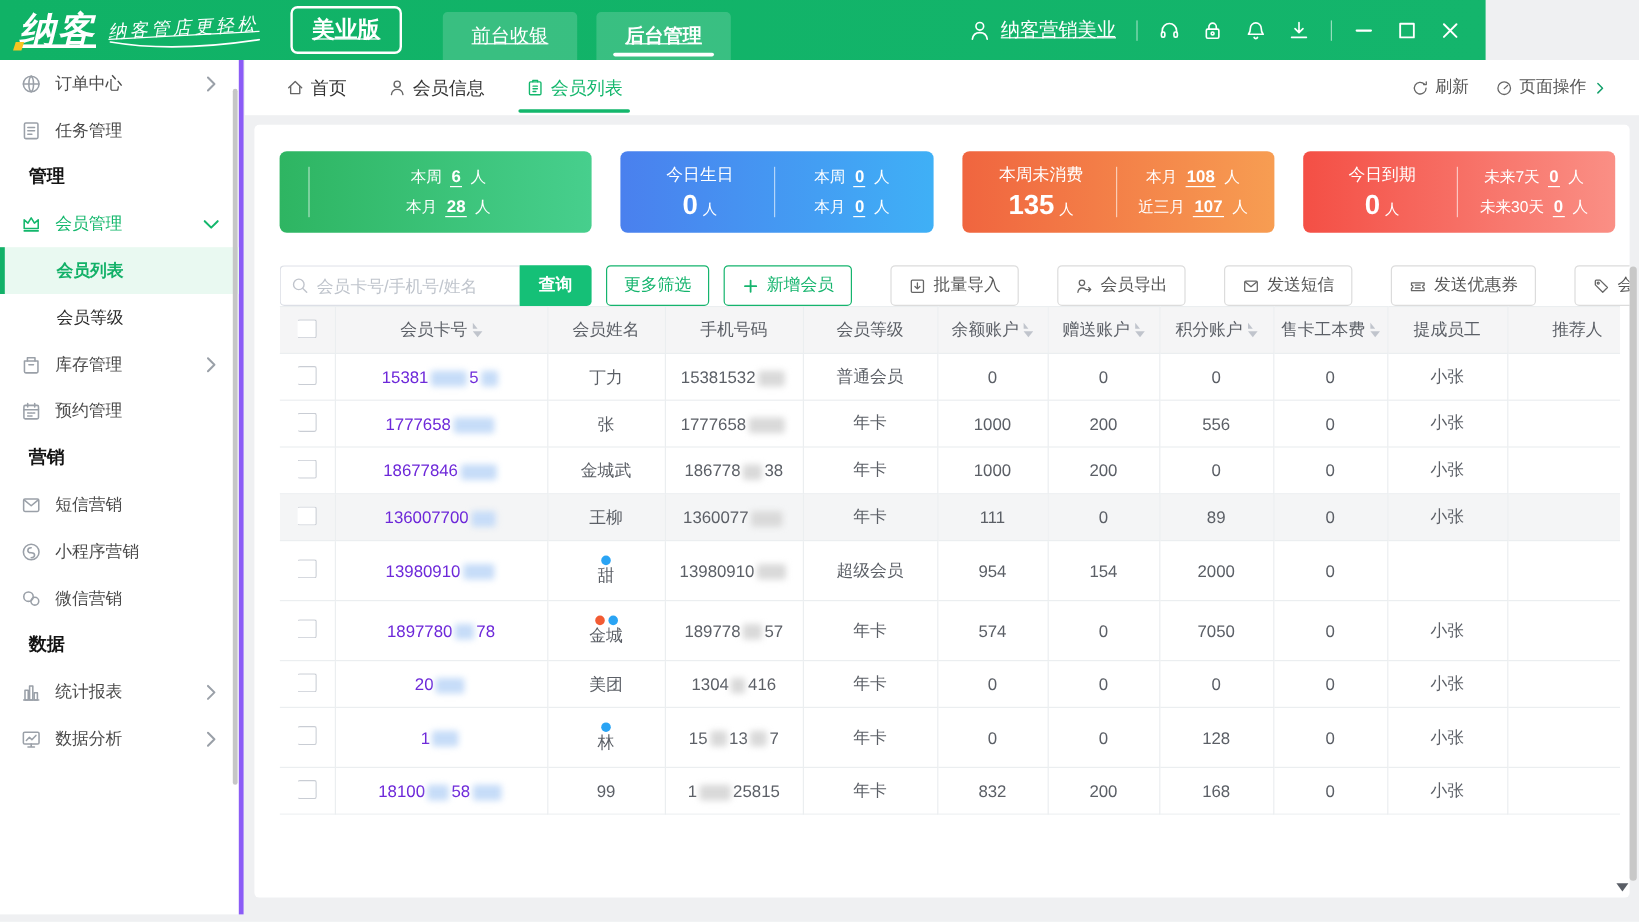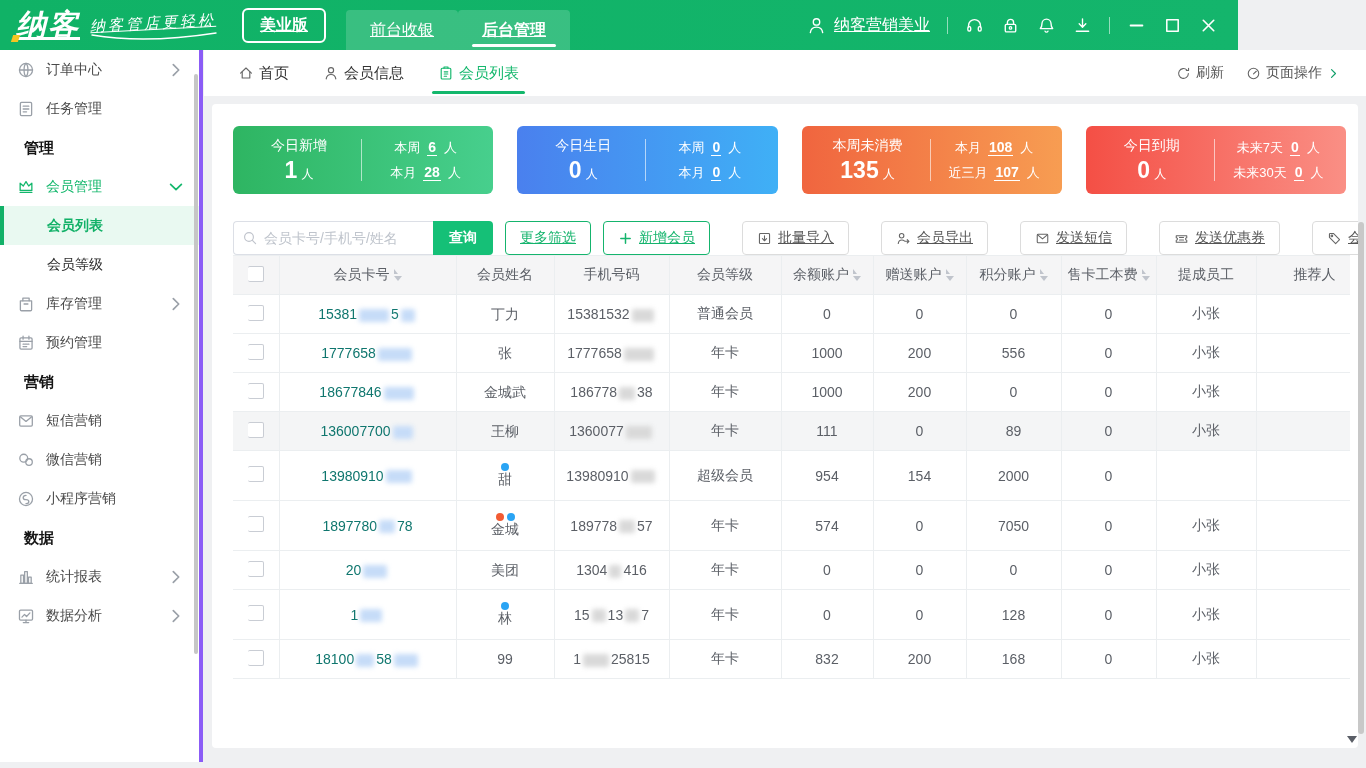--- a/index.html
+++ b/index.html
@@ -9,22 +9,22 @@
   .ic svg { width:100%; height:100%; }
 
   
   .topbar { position:absolute; left:0; top:0; width:1238px; height:50px;
     background:linear-gradient(90deg,#10b266,#14b56c); display:flex; align-items:center; color:#fff; z-index:5;text-decoration:underline; }
   .logo { font-size:30px; font-weight:bold; font-style:italic; letter-spacing:2px; margin:0 10px 0 16px; position:relative; }
   .logo::after { content:""; position:absolute; left:-4px; bottom:4px; width:7px; height:7px; background:#f5c521; transform:skewX(-18deg); }
   .slogan-wrap { margin-right:26px; position:relative; top:-2px; }
   .slogan { font-size:15px; font-style:italic; letter-spacing:3px; transform:rotate(-3deg); }
   .slogan-wrap svg { position:absolute; left:0; top:18px; }
-  .edition { border:2px solid #fff; border-radius:6px; padding:5px 16px; font-size:16px; font-weight:bold; margin-right:20px; cursor:pointer; }
-  .nav-tabs { display:flex; align-self:flex-end; height:40px; gap:0; }
+  .edition { border:2px solid #fff; border-radius:6px; padding:5px 16px; font-size:19px; font-weight:bold; margin-right:34px; cursor:pointer; }
+  .nav-tabs { display:flex; align-self:flex-end; height:40px; gap:16px; }
   .nav-tab { background:rgba(255,255,255,.17); padding:0 24px; display:flex; align-items:center; font-size:16px;
     border-radius:4px 4px 0 0; cursor:pointer; position:relative; }
   .nav-tab.active { font-weight:bold; }
   .nav-tab.active::after { content:""; position:absolute; left:14px; right:14px; bottom:3px; height:3px; background:#fff; border-radius:2px; }
   .topbar-right { margin-left:auto; display:flex; align-items:center; gap:17px; padding-right:20px; }
   .topbar-right .ic { width:19px; height:19px; color:#fff; cursor:pointer; }
   .tb-user { display:flex; align-items:center; gap:8px; font-size:16px; }
   .tb-divider { width:1px; height:17px; background:rgba(255,255,255,.55); }
   .win-btn { width:16px; height:16px; cursor:pointer; }
 
@@ -75,21 +75,21 @@
   .toolbar { display:flex; align-items:center; gap:12px; margin-top:27px; flex-wrap:nowrap; }
   .search-box { display:flex; }
   .search-input { width:200px; height:34px; border:1px solid #dcdfe6; border-right:none; border-radius:4px 0 0 4px;
     padding:0 8px 0 30px; font-size:14px; color:#333; outline:none;
     background:#fff; }
   .search-input::placeholder { color:#bfc4cc; }
   .search-ic { position:absolute; margin:9px 0 0 9px; width:16px; height:16px; color:#c0c4cc; }
   .search-btn { width:60px; height:34px; background:#15c077; color:#fff; border:none; border-radius:0 4px 4px 0;
     font-size:14px; cursor:pointer; font-weight:bold; }
   .btn { height:34px; display:inline-flex; align-items:center; gap:6px; padding:0 14px; font-size:14px;
-    border-radius:4px; background:#fff; cursor:pointer; white-space:nowrap;text-decoration:underline; }
+    border-radius:4px; background:#fff; cursor:pointer; white-space:nowrap; }
   .btn .ic { width:15px; height:15px; }
   .btn.green-outline { border:1px solid #15b46d; color:#15b46d; }
   .btn.default { border:1px solid #dcdcdc; color:#555; }
   .btn.default .ic { color:#666; }
   .tool-btns { display:flex; gap:12px; }
   .tool-btns .btn.default { margin-left:20px; }
   .del-row { margin-top:8px; }
 
   
   .table-wrap { width:1117px; overflow:hidden; }
@@ -99,21 +99,21 @@
   thead th { background:#f5f5f6; height:39px; font-weight:normal; color:#5b5f66; }
   tbody tr { height:39px; background:#fff; }
   tbody tr.hl { background:#f4f5f6; }
   tbody tr.tall { height:50px; }
   .th-inner { display:inline-flex; align-items:center; gap:4px; }
   .sort { display:inline-flex; flex-direction:column; gap:2px; }
   .sort i { width:0; height:0; border:4px solid transparent; display:block; }
   .sort .up { border-bottom:5px solid #c0c4cc; border-top:none; }
   .sort .dn { border-top:5px solid #c0c4cc; border-bottom:none; }
   .cbx { width:16px; height:16px; border:1px solid #c9cdd4; border-radius:2px; background:#fff; display:inline-block; cursor:pointer; }
-  .card-cell { color:#0f766e; cursor:pointer; }
+  .card-cell { color:#6d28d9; cursor:pointer; }
   .redact { display:inline-block; height:13px; border-radius:2px; filter:blur(2.5px); vertical-align:middle; margin:0 2px; }
   .rb-blue { background:#c6dcf8; }
   .rb-gray { background:#d9d9d9; }
   .name-wrap { display:flex; flex-direction:column; align-items:center; line-height:17px; }
   .dots { display:flex; gap:3px; }
   .dot { width:8px; height:8px; border-radius:50%; }
 
   .win-scroll { position:absolute; right:2px; top:222px; width:6px; height:512px; background:#c8c8c8; border-radius:3px; z-index:9; }
   .dn-arrow { position:absolute; right:9px; bottom:20px; width:0; height:0;
     border:5px solid transparent; border-top:7px solid #5a5e66; z-index:9; }
@@ -259,34 +259,34 @@
           <svg viewBox="0 0 16 16" fill="none" stroke="currentColor" stroke-width="1.15" stroke-linecap="round" stroke-linejoin="round">
             <rect x="2.4" y="3.4" width="11.2" height="9.2" rx="1"></rect>
             <path d="M3.2 4.4L8 8.4l4.8-4"></path>
           </svg>
         </span>
         <span class="side-label">短信营销</span>
       </div>
       <div class="side-item">
         <span class="ic main-ic">
           <svg viewBox="0 0 16 16" fill="none" stroke="currentColor" stroke-width="1.15" stroke-linecap="round" stroke-linejoin="round">
+            <circle cx="8" cy="8" r="5.8"></circle>
+            <path d="M8 4.8c-1.7 0-2.5 1-2.5 2 0 1 .8 1.7 2.5 1.7s2.5.7 2.5 1.7c0 1-.8 2-2.5 2"></path>
+          </svg>
+        </span>
+        <span class="side-label">小程序营销</span>
+      </div>
+      <div class="side-item">
+        <span class="ic main-ic">
+          <svg viewBox="0 0 16 16" fill="none" stroke="currentColor" stroke-width="1.15" stroke-linecap="round" stroke-linejoin="round">
             <circle cx="6" cy="6.4" r="3.5"></circle>
             <circle cx="10.7" cy="9.8" r="2.9"></circle>
           </svg>
         </span>
         <span class="side-label">微信营销</span>
-      </div>
-      <div class="side-item">
-        <span class="ic main-ic">
-          <svg viewBox="0 0 16 16" fill="none" stroke="currentColor" stroke-width="1.15" stroke-linecap="round" stroke-linejoin="round">
-            <circle cx="8" cy="8" r="5.8"></circle>
-            <path d="M8 4.8c-1.7 0-2.5 1-2.5 2 0 1 .8 1.7 2.5 1.7s2.5.7 2.5 1.7c0 1-.8 2-2.5 2"></path>
-          </svg>
-        </span>
-        <span class="side-label">小程序营销</span>
       </div>
       <div class="side-section">数据</div>
       <div class="side-item">
         <span class="ic main-ic">
           <svg viewBox="0 0 16 16" fill="none" stroke="currentColor" stroke-width="1.15" stroke-linecap="round" stroke-linejoin="round">
             <path d="M2.4 13.6h11.2"></path>
             <rect x="3.4" y="6.4" width="2.4" height="7.2"></rect>
             <rect x="6.8" y="3.2" width="2.4" height="10.4"></rect>
             <rect x="10.2" y="8.2" width="2.4" height="5.4"></rect>
           </svg>
@@ -361,24 +361,20 @@
               <path d="M5.6 3.2L10.4 8l-4.8 4.8" stroke-width="1.5"></path>
             </svg>
           </span>
       </div>
     </div>
   </div>
 
   <div class="panel">
     <div class="cards" id="stat-cards">
         <div class="stat-card" style="background:linear-gradient(90deg,#2eb562,#47cf8d)">
-          <div class="sc-left">
-            <div class="sc-title">今日新增</div>
-            <div class="sc-value">1<span class="unit">人</span></div>
-          </div>
           <div class="sc-divider"></div>
           <div class="sc-right">
             <div class="sc-row">
               <span>本周</span>
               <b>6</b>
               <span>人</span>
             </div>
             <div class="sc-row">
               <span>本月</span>
               <b>28</b>

